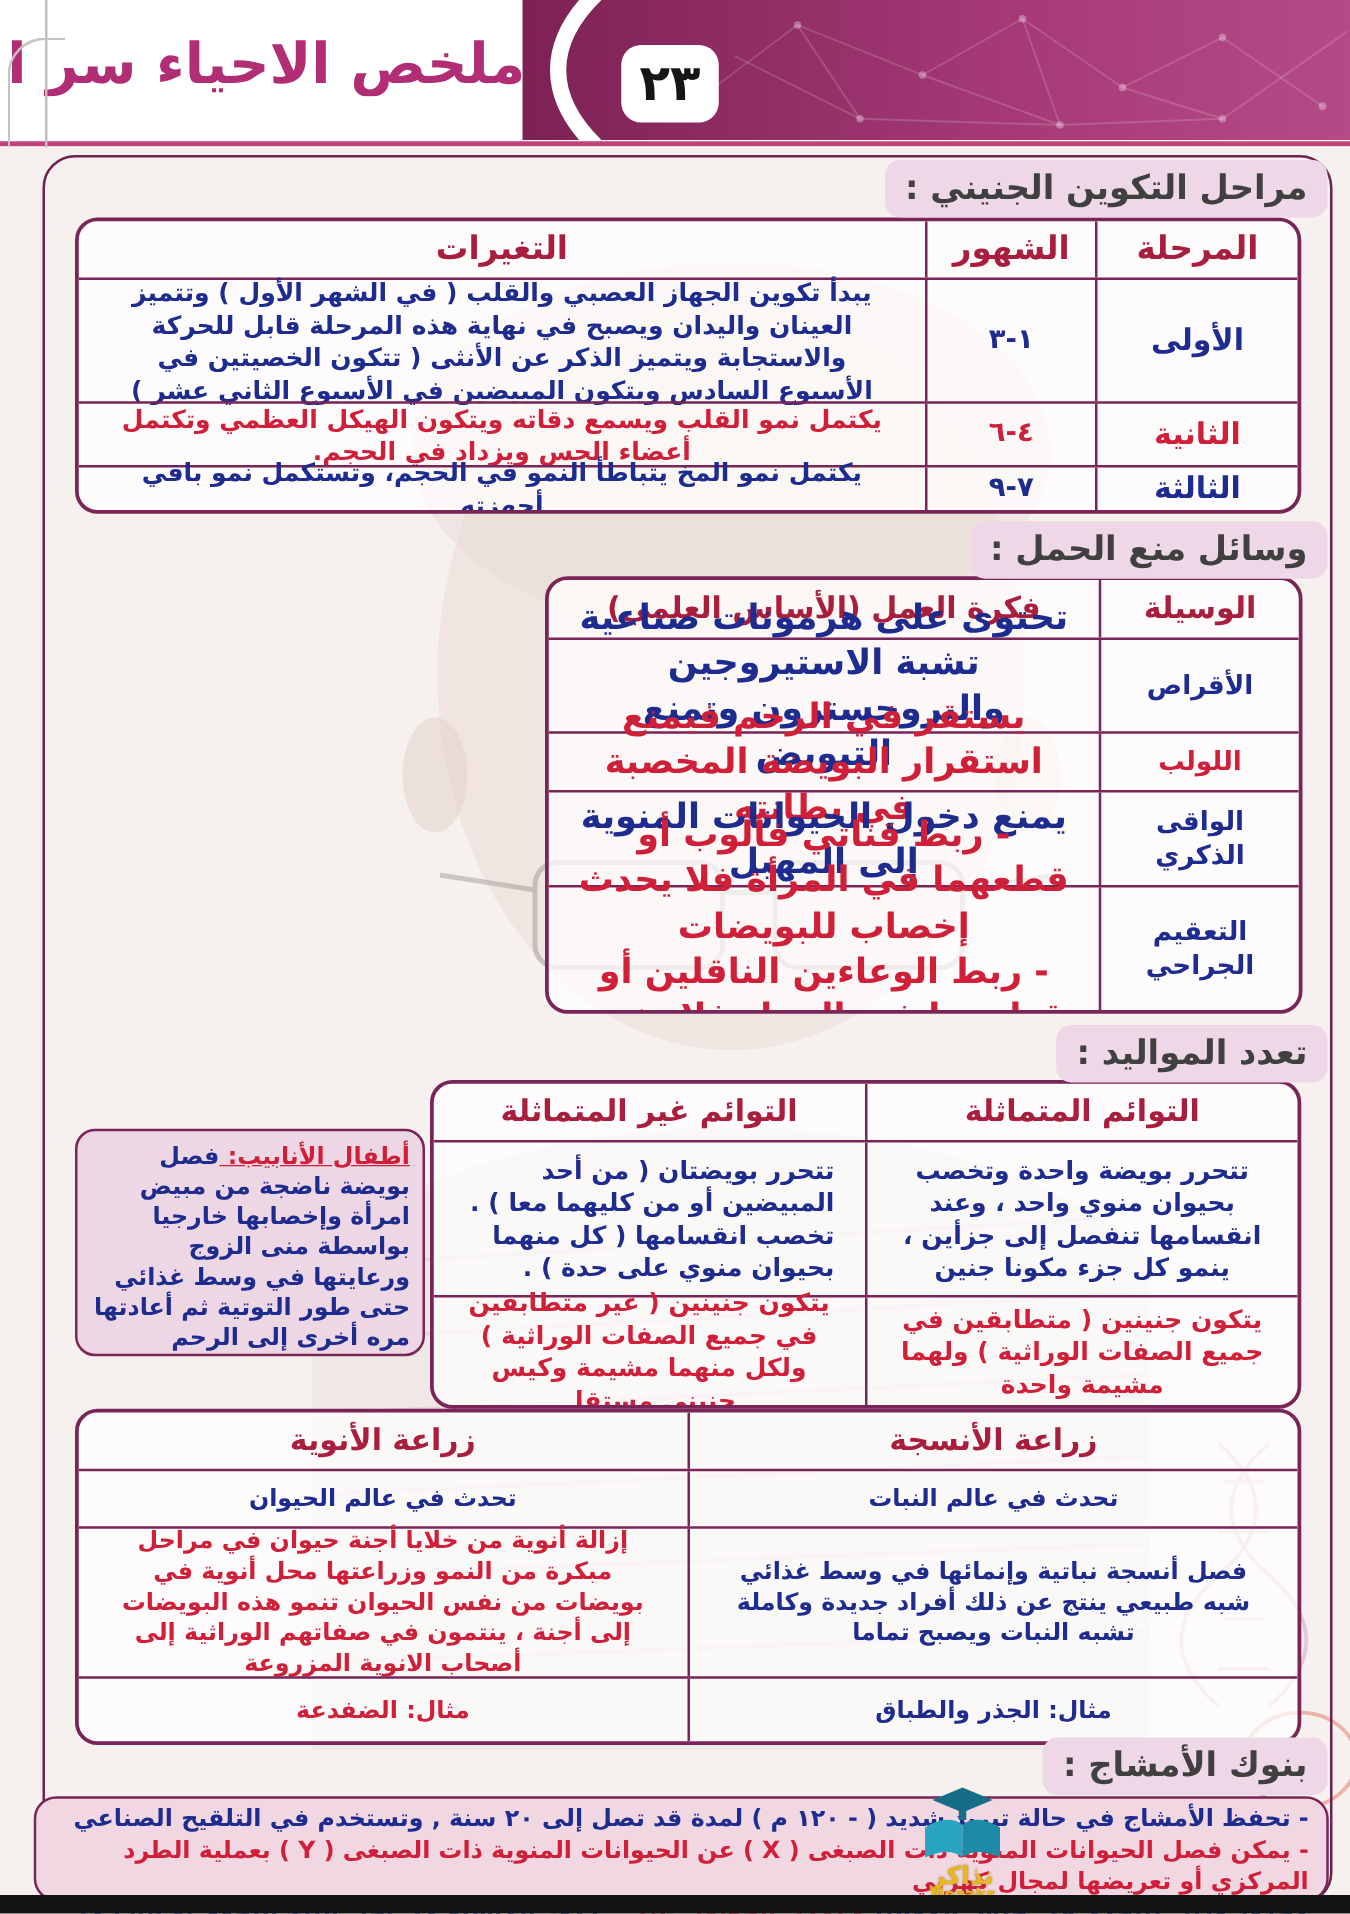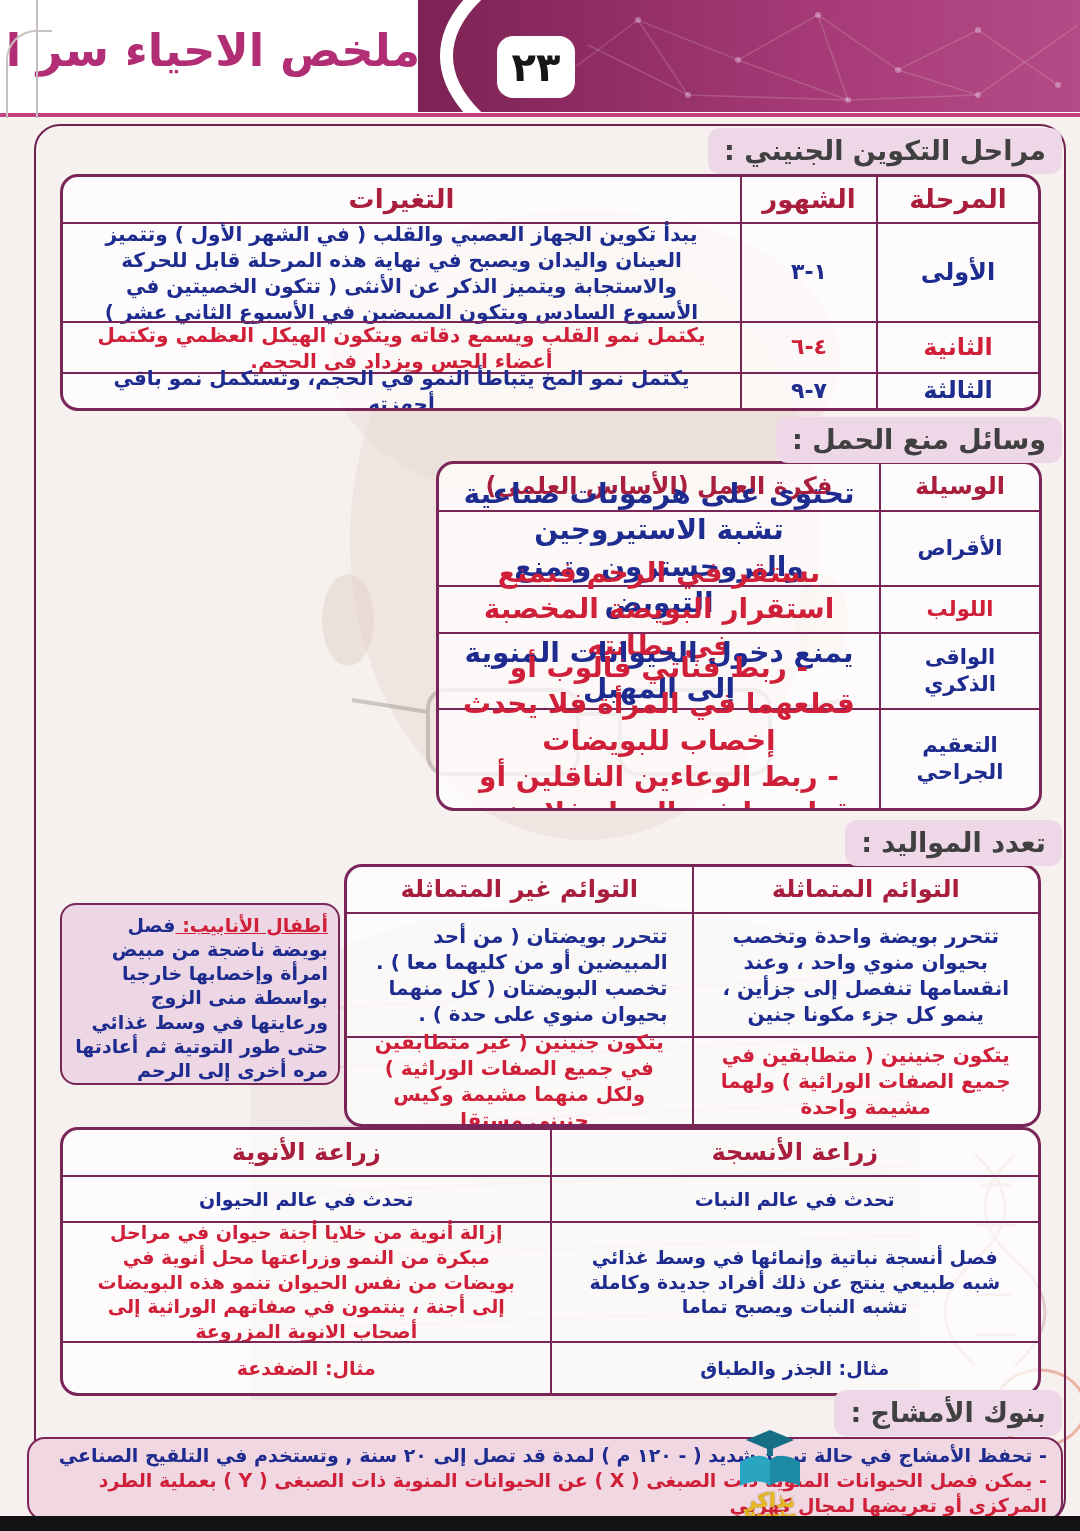--- a/index.html
+++ b/index.html
@@ -205,21 +205,21 @@
 
   <div class="tbl" id="t3">
     <div class="trow thead" style="height:45px;flex:none;">
       <div class="c vline hred">التوائم المتماثلة</div>
       <div class="c hred">التوائم غير المتماثلة</div>
     </div>
     <div class="trow" style="height:122px;flex:none;">
       <div class="c vline navy">تتحرر بويضة واحدة وتخصب بحيوان منوي واحد ، وعند انقسامها تنفصل إلى جزأين ، ينمو كل جزء مكونا جنين</div>
       <div class="c rt navy">
         <div>تتحرر بويضتان ( من أحد المبيضين أو من كليهما معا ) .</div>
-        <div>تخصب البويضتان ( كل منهما بحيوان منوي على حدة ) .</div>
+        <div>تخصب انقسامها ( كل منهما بحيوان منوي على حدة ) .</div>
       </div>
     </div>
     <div class="trow" style="flex:1;">
       <div class="c vline red">يتكون جنينين ( متطابقين في جميع الصفات الوراثية ) ولهما مشيمة واحدة</div>
       <div class="c red">يتكون جنينين ( غير متطابقين في جميع الصفات الوراثية ) ولكل منهما مشيمة وكيس جنيني مستقل</div>
     </div>
   </div>
 
   <div class="tbl" id="t4">
     <div class="trow thead" style="height:45px;flex:none;">

